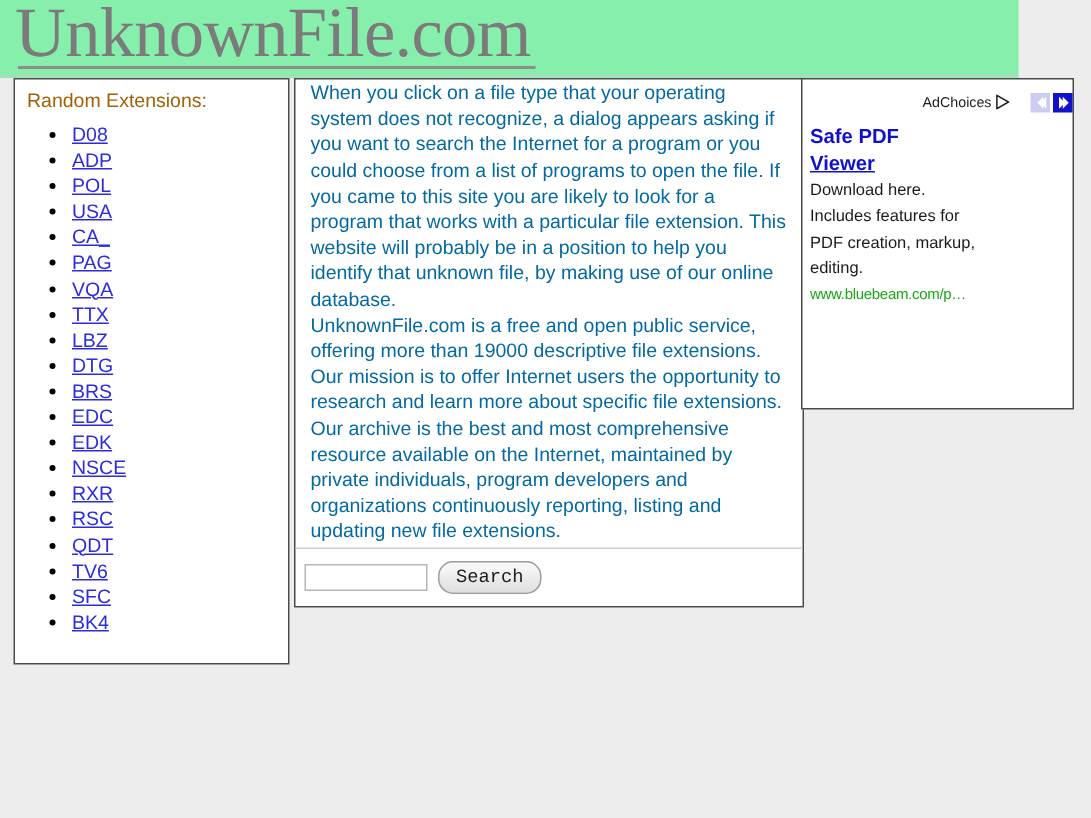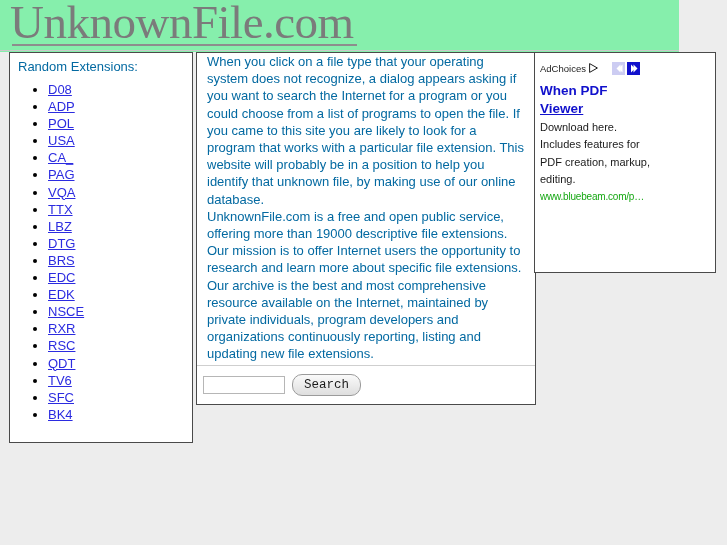--- a/index.html
+++ b/index.html
@@ -66,21 +66,21 @@
   
   #sidebar {
     left: 9px;
     top: 52px;
     width: 184px;
     height: 391px;
   }
   #sidebar-title {
     margin: 6px 0 0 8px;
     font-size: 13px;
-    color: #0369a1;
+    color: #a16207;
     line-height: 16px;
   }
   #ext-list {
     margin: 6px 0 0 0;
     padding: 0 0 0 38px;
     list-style: disc;
   }
   #ext-list li {
     line-height: 17.1px;
     color: #000;
@@ -161,20 +161,21 @@
     top: 52px;
     width: 182px;
     height: 221px;
     padding: 4px 0 0 0;
   }
   #ad-top {
     display: flex;
     align-items: center;
     padding: 3px 0 0 5px;
     height: 16px;
+    justify-content: flex-end;
   }
   #adchoices {
     display: flex;
     align-items: center;
     font-size: 9.5px;
     color: #1b1b1b;
     cursor: pointer;
   }
   #adchoices-triangle {
     margin-left: 3px;
@@ -289,19 +290,19 @@
         <svg viewBox="0 0 13 13" width="13" height="13">
           <polygon points="4,2.5 8,6.5 4,10.5" fill="#ffffff"></polygon>
           <polygon points="6.5,2.5 10.5,6.5 6.5,10.5" fill="#ffffff"></polygon>
         </svg>
       </span>
     </div>
   </div>
 
   <div id="ad-body">
     <div id="ad-headline">
-      <span>When PDF</span><br>
+      <span>Safe PDF</span><br>
       <span class="lastword">Viewer</span>
     </div>
     <div id="ad-desc">Download here. Includes features for PDF creation, markup, editing.</div>
     <div id="ad-url">www.bluebeam.com/p…</div>
   </div>
 </div>
 
 </body></html>

